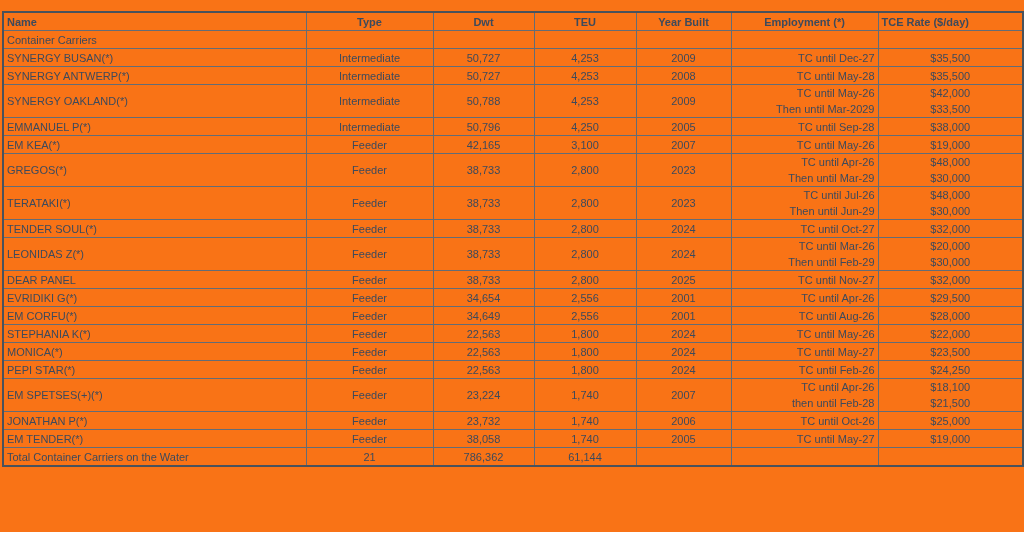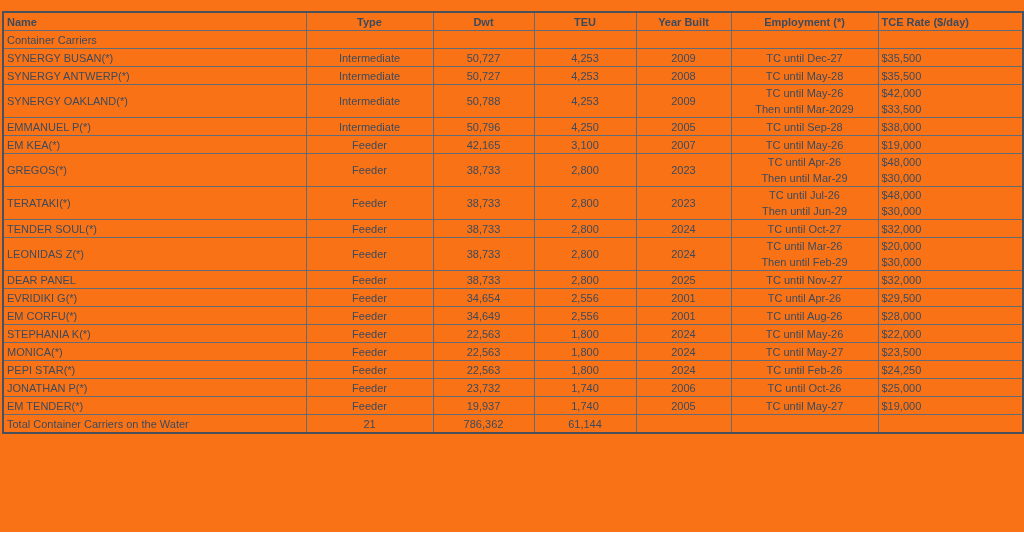--- a/index.html
+++ b/index.html
@@ -35,22 +35,22 @@
     overflow: hidden;
     white-space: nowrap;
     vertical-align: middle;
     font-weight: normal;
   }
   table.fleet th { font-weight: bold; }
   .al { text-align: left; }
   .ac { text-align: center; }
   .bold { font-weight: bold; }
   .cell-line { line-height: 16px; height: 16px; }
-  td.emp .cell-line { text-align: center; }
-  td.tce .cell-line { text-align: left; }
+  td.emp .cell-line { text-align: right; }
+  td.tce .cell-line { text-align: center; }
 </style>
 </head>
 <body>
 
 <div class="sheet">
   <table class="fleet">
     <colgroup>
       <col style="width:303px">
       <col style="width:127px">
       <col style="width:101px">
@@ -277,36 +277,51 @@
       <td class="ac">1,800</td>
       <td class="ac">2024</td>
       <td class="emp">
             <div class="cell-line">TC until Feb-26</div>
           </td>
       <td class="tce">
             <div class="cell-line">$24,250</div>
           </td>
     </tr>
         <tr>
+      <td class="al">EM SPETSES(+)(*)</td>
+      <td class="ac">Feeder</td>
+      <td class="ac">23,224</td>
+      <td class="ac">1,740</td>
+      <td class="ac">2007</td>
+      <td class="emp">
+            <div class="cell-line">TC until Apr-26</div>
+            <div class="cell-line">then until Feb-28</div>
+          </td>
+      <td class="tce">
+            <div class="cell-line">$18,100</div>
+            <div class="cell-line">$21,500</div>
+          </td>
+    </tr>
+        <tr>
       <td class="al">JONATHAN P(*)</td>
       <td class="ac">Feeder</td>
       <td class="ac">23,732</td>
       <td class="ac">1,740</td>
       <td class="ac">2006</td>
       <td class="emp">
             <div class="cell-line">TC until Oct-26</div>
           </td>
       <td class="tce">
             <div class="cell-line">$25,000</div>
           </td>
     </tr>
         <tr>
       <td class="al">EM TENDER(*)</td>
       <td class="ac">Feeder</td>
-      <td class="ac">19,937</td>
+      <td class="ac">38,058</td>
       <td class="ac">1,740</td>
       <td class="ac">2005</td>
       <td class="emp">
             <div class="cell-line">TC until May-27</div>
           </td>
       <td class="tce">
             <div class="cell-line">$19,000</div>
           </td>
     </tr>
         <tr id="total-row">

